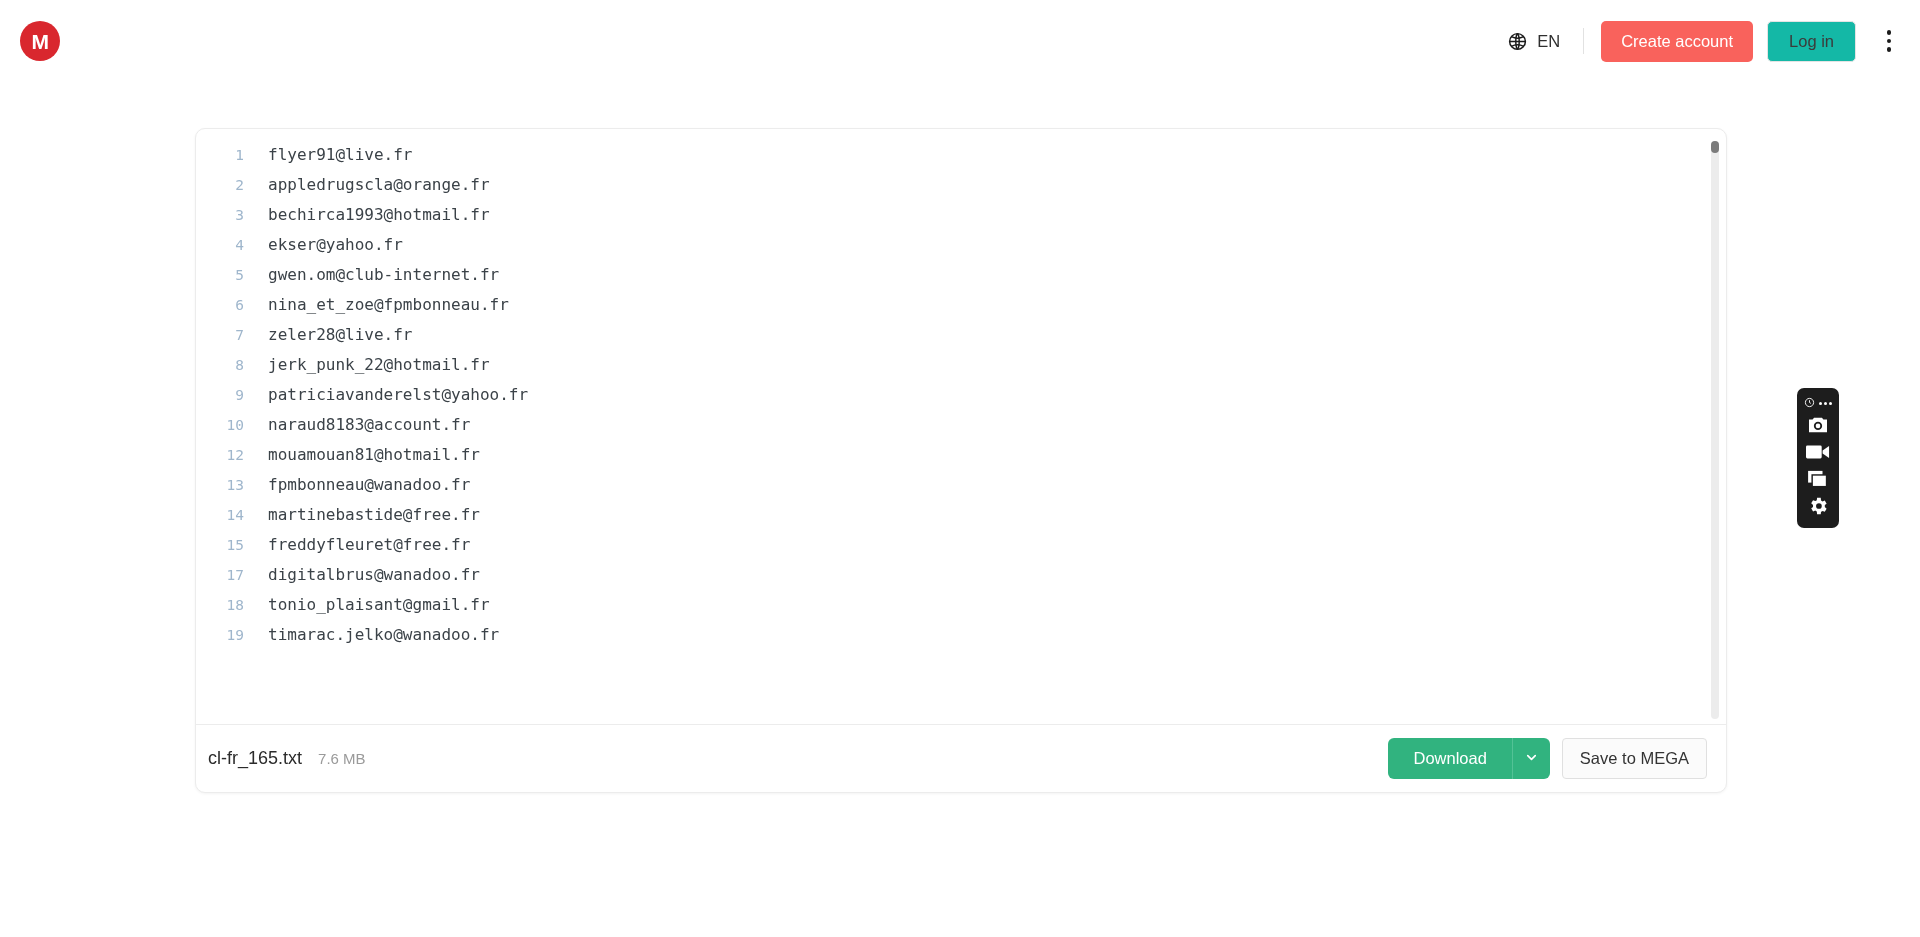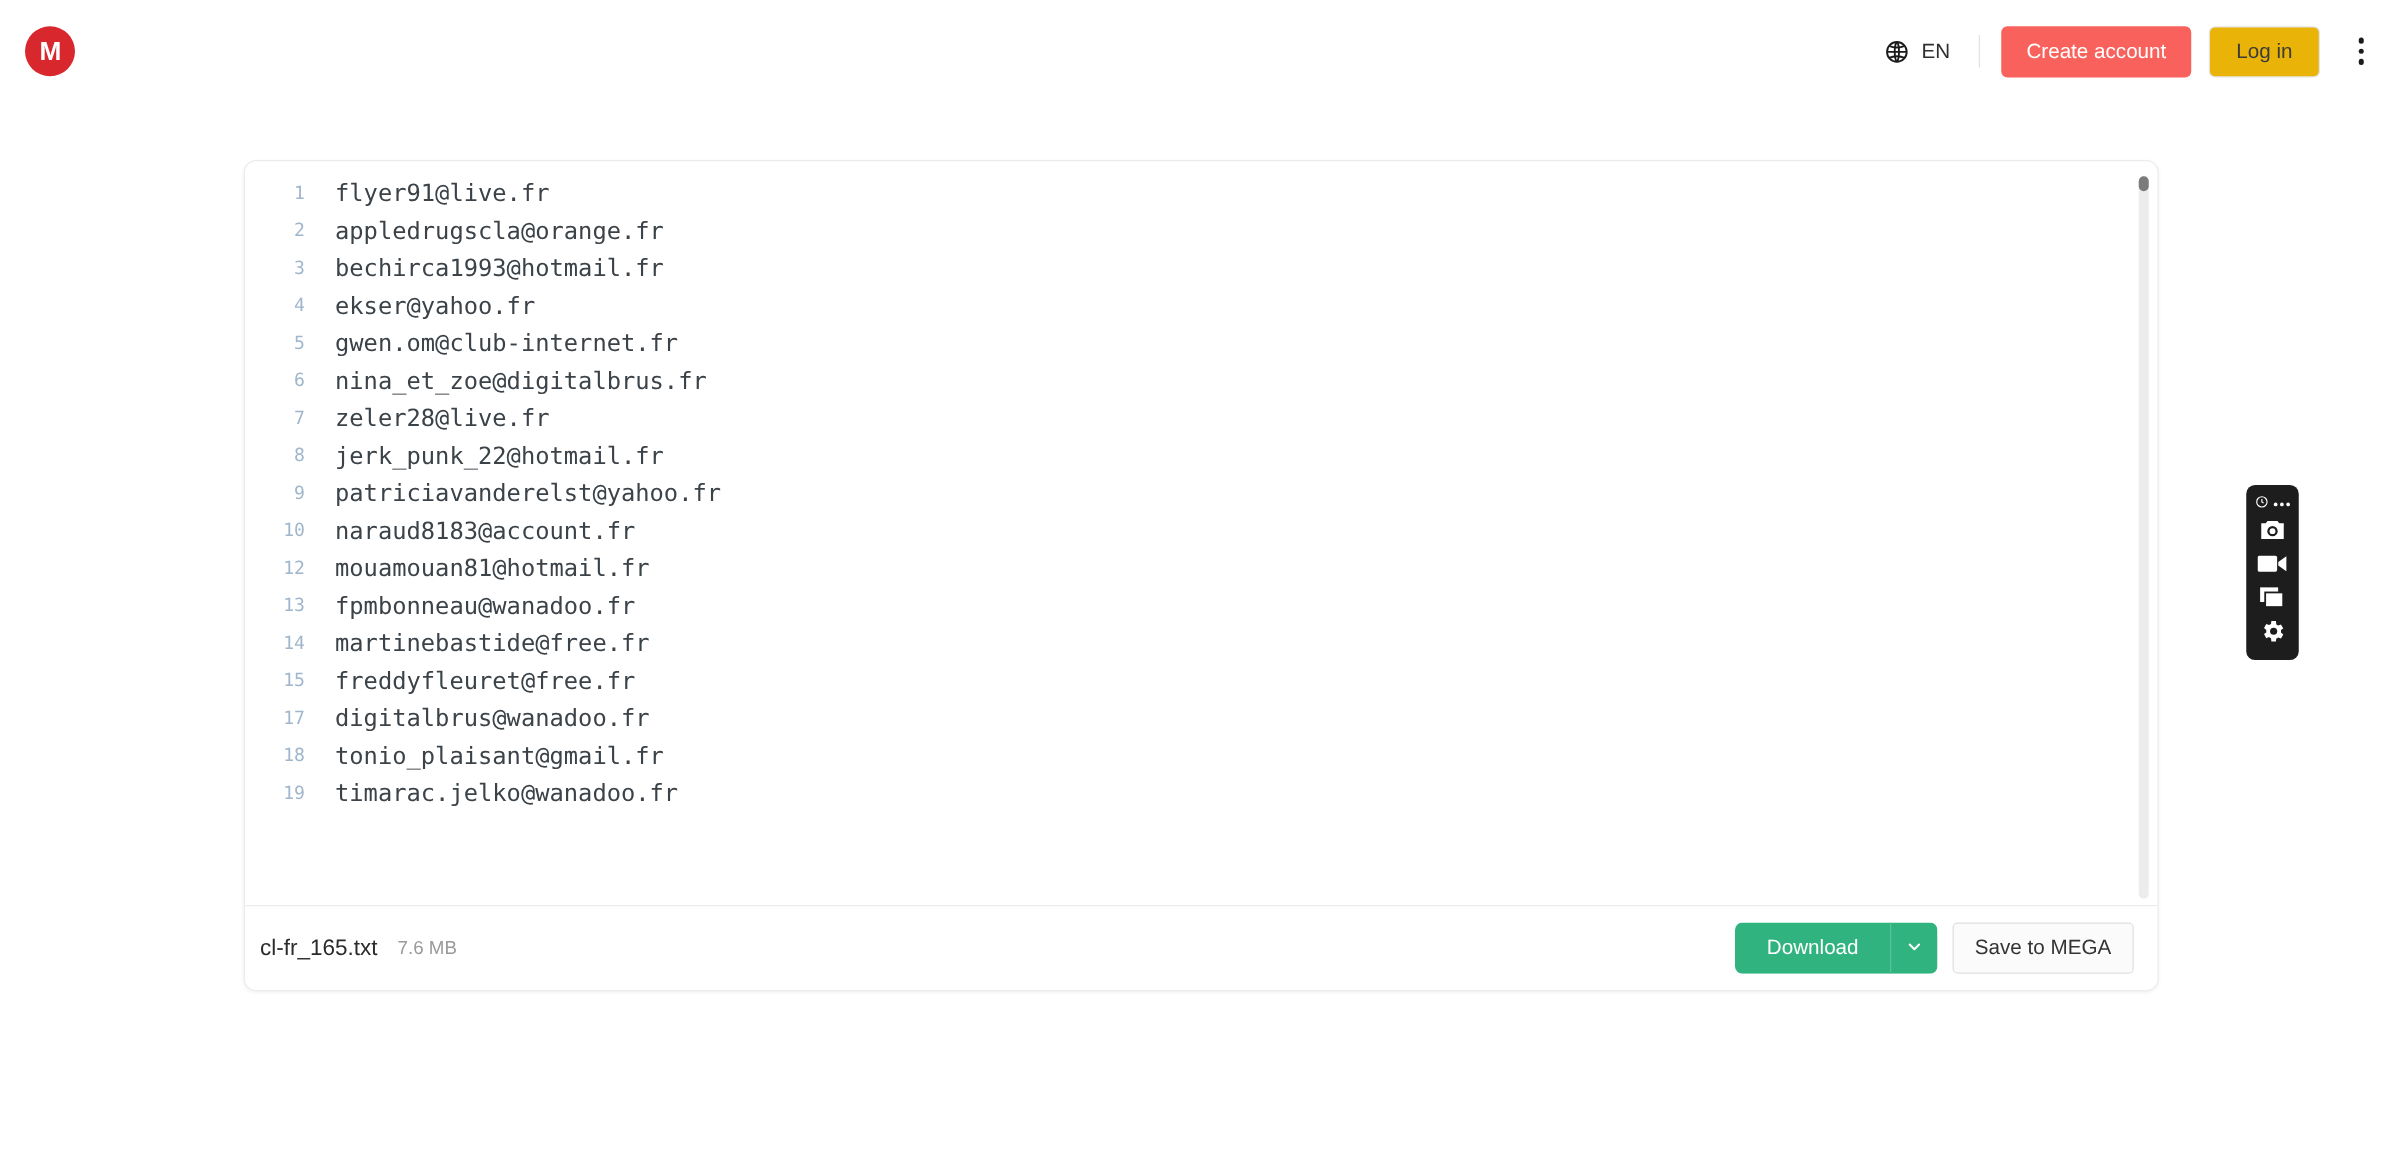--- a/index.html
+++ b/index.html
@@ -84,21 +84,21 @@
     border-radius: 5px;
     height: 41px;
     padding: 0 20px;
     font-size: 16.5px;
     font-family: "Liberation Sans", sans-serif;
     cursor: pointer;
     white-space: nowrap;
   }
 
   .btn-login {
-    background: #eab308;
+    background: #14b8a6;
     color: #3b3b3b;
     border: 1px solid #e4e4e4;
     border-radius: 5px;
     height: 41px;
     padding: 0 21px;
     margin-left: 14px;
     font-size: 16.5px;
     font-family: "Liberation Sans", sans-serif;
     cursor: pointer;
     white-space: nowrap;
@@ -166,21 +166,21 @@
     font-family: "DejaVu Sans Mono", monospace;
     font-size: 14.5px;
     line-height: 30px;
     user-select: none;
   }
 
   .code-text {
     margin-left: 24px;
     color: #3b4248;
     font-family: "DejaVu Sans Mono", monospace;
-    font-size: 19px;
+    font-size: 16px;
     line-height: 30px;
     white-space: pre;
   }
 
   
   .scroll-track {
     position: absolute;
     right: 9px;
     top: 12px;
     width: 8px;
@@ -359,21 +359,21 @@
         <div class="code-row">
           <span class="ln">4</span>
           <span class="code-text">ekser@yahoo.fr</span>
         </div>
         <div class="code-row">
           <span class="ln">5</span>
           <span class="code-text">gwen.om@club-internet.fr</span>
         </div>
         <div class="code-row">
           <span class="ln">6</span>
-          <span class="code-text">nina_et_zoe@digitalbrus.fr</span>
+          <span class="code-text">nina_et_zoe@fpmbonneau.fr</span>
         </div>
         <div class="code-row">
           <span class="ln">7</span>
           <span class="code-text">zeler28@live.fr</span>
         </div>
         <div class="code-row">
           <span class="ln">8</span>
           <span class="code-text">jerk_punk_22@hotmail.fr</span>
         </div>
         <div class="code-row">

